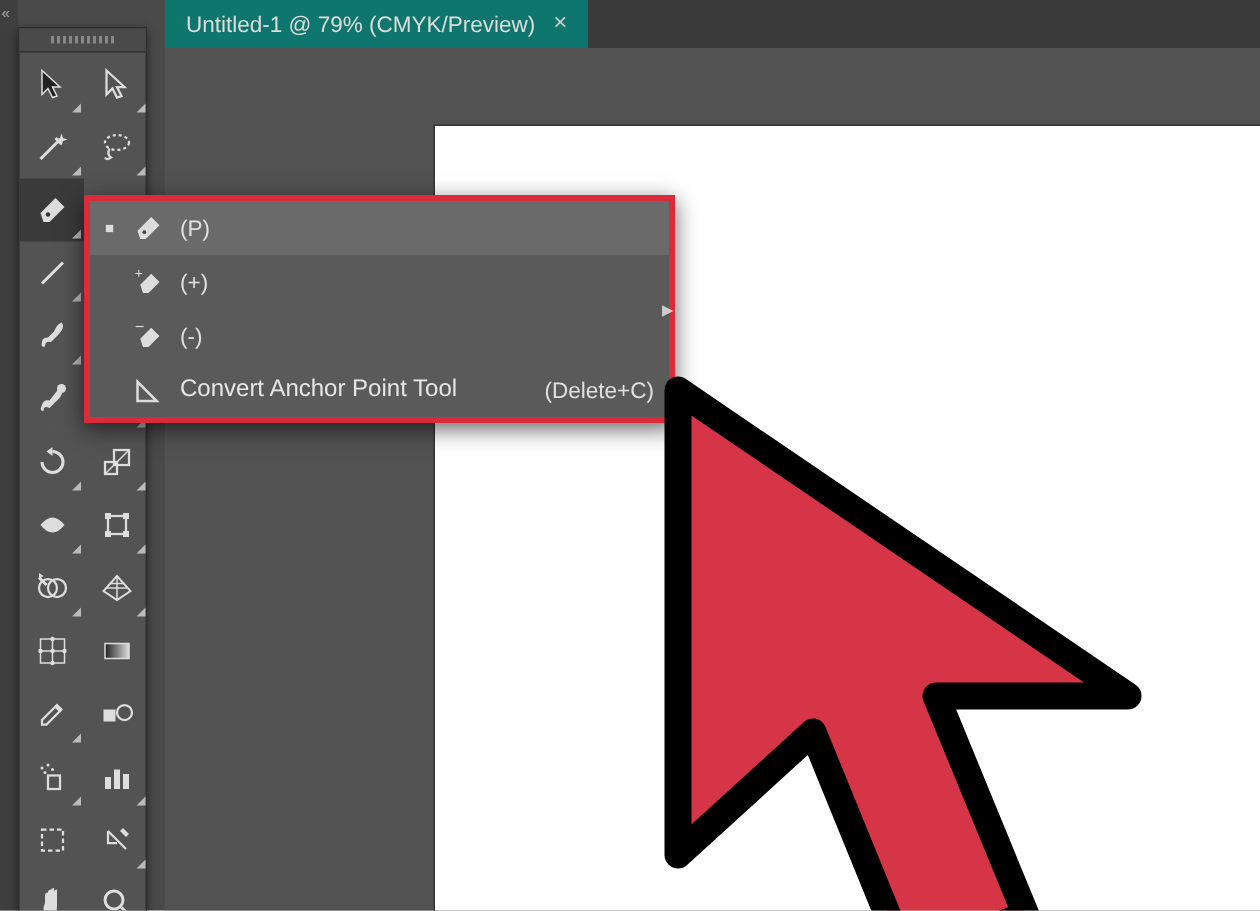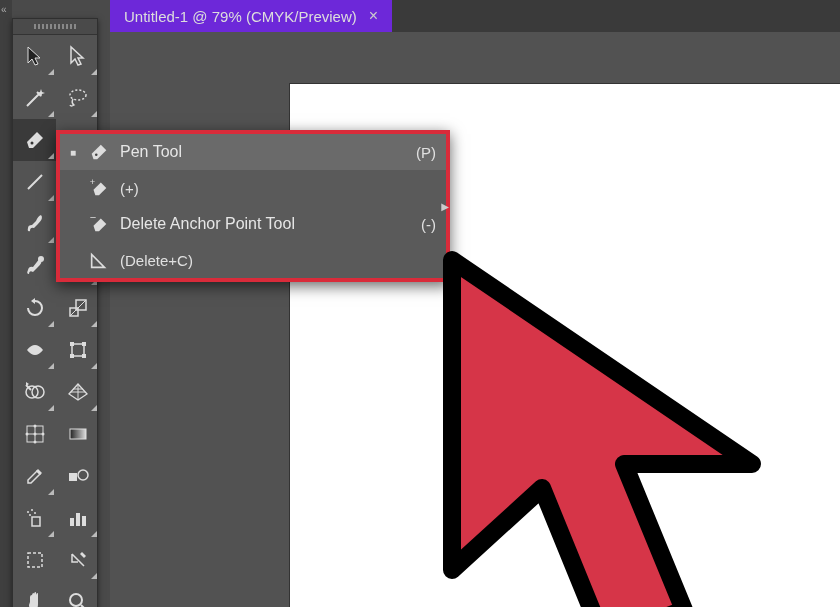--- a/index.html
+++ b/index.html
@@ -22,21 +22,21 @@
     background: #3a3a3a;
     display: flex;
     align-items: center;
   }
   .tab {
     height: 32px;
     padding: 0 14px;
     display: flex;
     align-items: center;
     gap: 12px;
-    background: #6d28d9;
+    background: #0f766e;
     color: #ddd;
     font-size: 15px;
   }
   .tab .close {
     font-size: 16px;
     color: #ccc;
     cursor: pointer;
   }
   .below-tab {
     position: absolute;
@@ -424,51 +424,50 @@
 
 <div class="flyout">
   <div class="flyout-row selected">
     <span class="bullet">■</span>
     <span class="icon">
       <svg viewBox="0 0 24 24">
           <path d="M6 20 L4 14 L14 4 L20 10 L10 20 Z" fill="#ddd"></path>
           <circle cx="9" cy="15" r="1.4" fill="#444"></circle>
         </svg>
     </span>
-    <span class="label">Pen Tool</span>
     <span class="shortcut">(P)</span>
   </div>
   <div class="flyout-row">
     <span class="bullet"></span>
     <span class="icon">
       <svg viewBox="0 0 24 24">
           <path d="M8 20 L6 14 L14 6 L20 12 L12 20 Z" fill="#ddd"></path>
           <text x="2" y="9" font-size="10" fill="#ddd">+</text>
         </svg>
     </span>
     <span class="shortcut">(+)</span>
   </div>
   <div class="flyout-row">
     <span class="bullet"></span>
     <span class="icon">
       <svg viewBox="0 0 24 24">
           <path d="M8 20 L6 14 L14 6 L20 12 L12 20 Z" fill="#ddd"></path>
           <text x="2" y="9" font-size="12" fill="#ddd">−</text>
         </svg>
     </span>
-    <span class="label">Delete Anchor Point Tool</span>
     <span class="shortcut">(-)</span>
   </div>
   <div class="flyout-row">
     <span class="bullet"></span>
     <span class="icon">
       <svg viewBox="0 0 24 24">
           <path d="M4 20 L4 6 L18 20 Z" fill="none" stroke="#ddd" stroke-width="1.8"></path>
         </svg>
     </span>
+    <span class="label">Convert Anchor Point Tool</span>
     <span class="shortcut">(Delete+C)</span>
   </div>
   <div class="flyout-caret">▶</div>
 </div>
 
 <div class="big-cursor">
   <svg viewBox="0 0 380 400">
     <path d="M20 10
              L20 320
              L110 238

